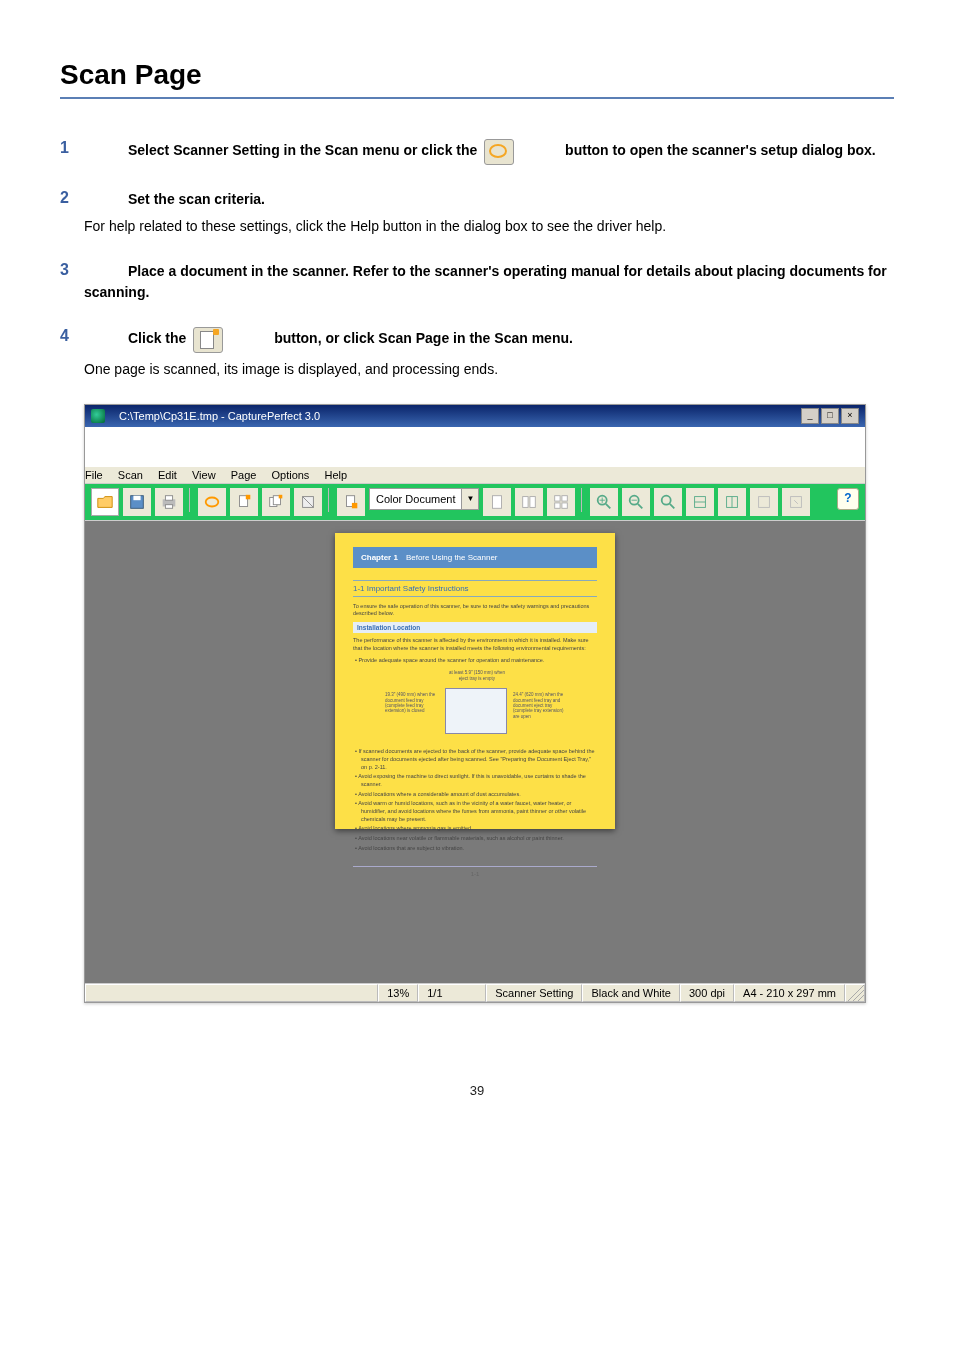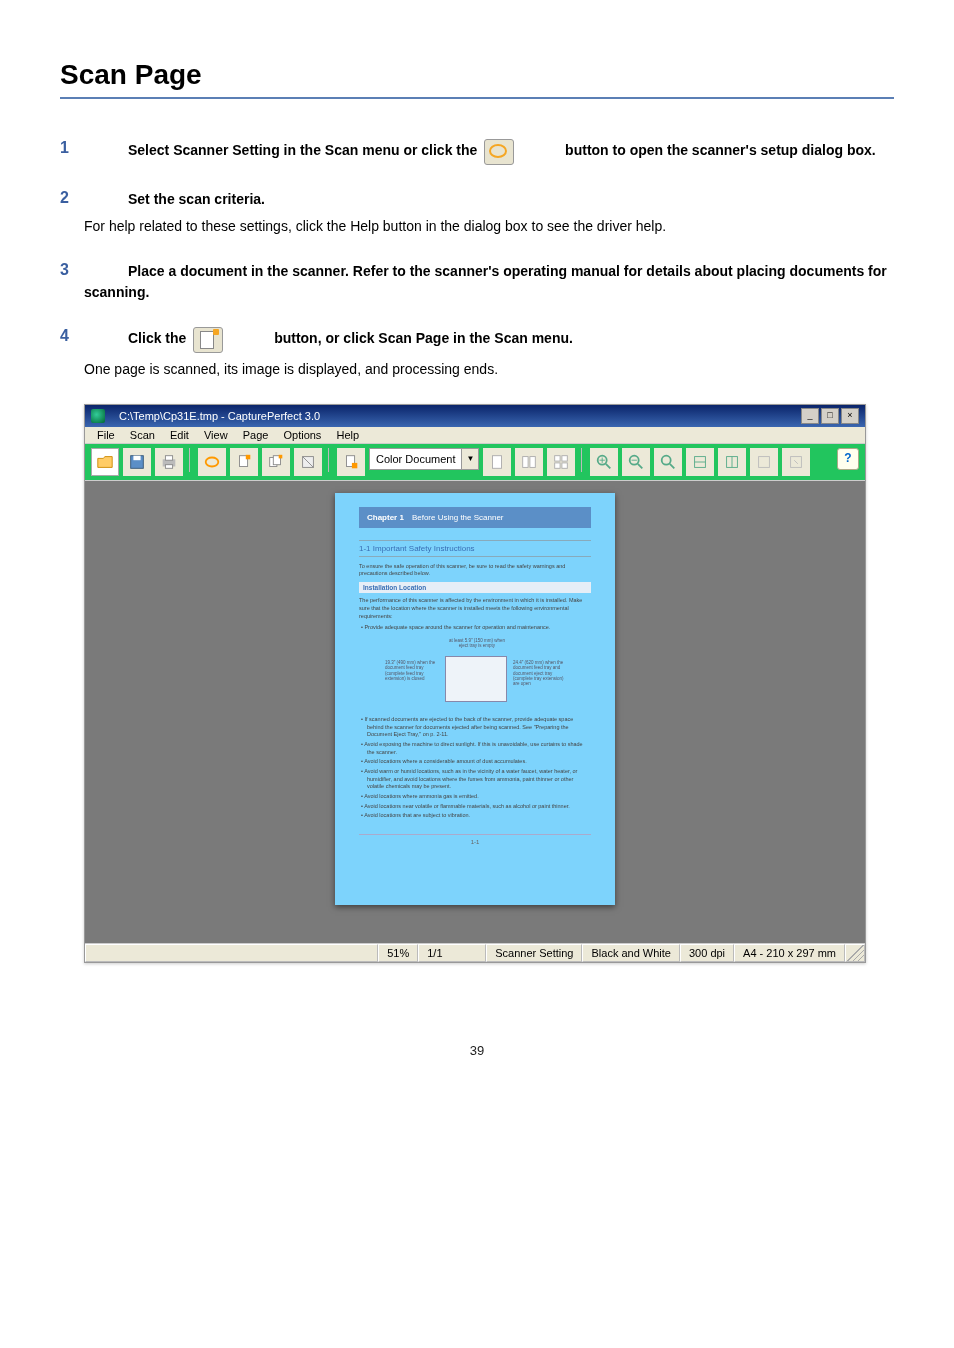--- a/index.html
+++ b/index.html
@@ -134,23 +134,24 @@
     background: #d4d0c8;
     border: 1px solid #888;
     font-size: 9px;
     line-height: 12px;
     text-align: center;
     color: #000;
   }
   .menubar {
     background: #ece9d8;
     font-size: 11px;
-    padding: 2px 12px;
+    padding: 2px 0;
     border-bottom: 1px solid #ccc;
     color: #000;
+    margin-top: 40px;
   }
   .menubar span {
     margin-right: 12px;
   }
   .toolbar {
     background: #22c55e;
     padding: 4px 6px;
     display: flex;
     align-items: flex-start;
     gap: 4px;
@@ -213,24 +214,24 @@
     height: 450px;
     background: #7a7a7a;
     display: flex;
     justify-content: center;
     align-items: flex-start;
     padding-top: 12px;
     overflow: hidden;
   }
   .doc-page {
     width: 280px;
-    height: 412px;
-    background: #7dd3fc;
+    height: 296px;
+    background: #fde047;
     box-shadow: 0 2px 6px rgba(0,0,0,0.5);
-    padding: 14px 24px;
+    padding: 14px 18px;
     box-sizing: border-box;
     font-size: 6px;
     color: #333;
     position: relative;
   }
   .doc-chapter {
     background: #5b8fc7;
     color: #fff;
     padding: 6px 8px;
     font-size: 8px;
@@ -522,21 +523,21 @@
         <div class="doc-bullet">• Avoid warm or humid locations, such as in the vicinity of a water faucet, water heater, or humidifier, and avoid locations where the fumes from ammonia, paint thinner or other volatile chemicals may be present.</div>
         <div class="doc-bullet">• Avoid locations where ammonia gas is emitted.</div>
         <div class="doc-bullet">• Avoid locations near volatile or flammable materials, such as alcohol or paint thinner.</div>
         <div class="doc-bullet">• Avoid locations that are subject to vibration.</div>
         <div class="doc-footer-line">1-1</div>
       </div>
     </div>
 
     <div class="statusbar">
       <div class="status-cell wide"></div>
-      <div class="status-cell">51%</div>
+      <div class="status-cell">13%</div>
       <div class="status-cell" style="width:50px">1/1</div>
       <div class="status-cell">Scanner Setting</div>
       <div class="status-cell">Black and White</div>
       <div class="status-cell">300 dpi</div>
       <div class="status-cell">A4 - 210 x 297 mm</div>
       <div class="status-grip"></div>
     </div>
   </div>
 
   <div class="page-number">39</div>

